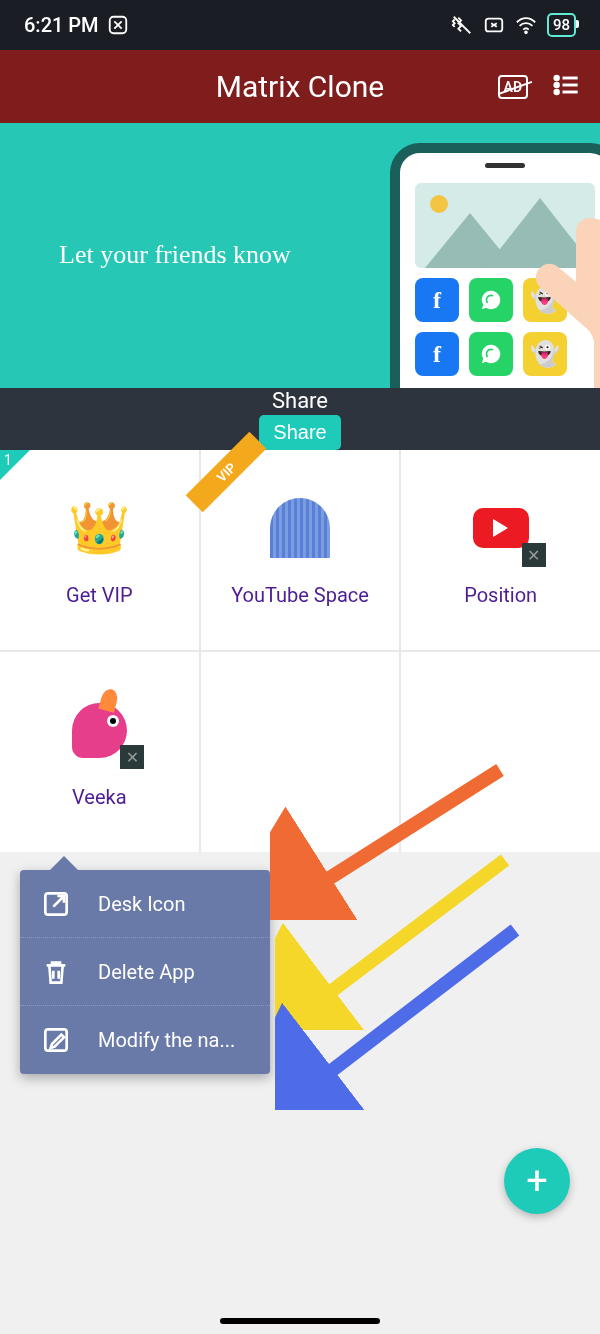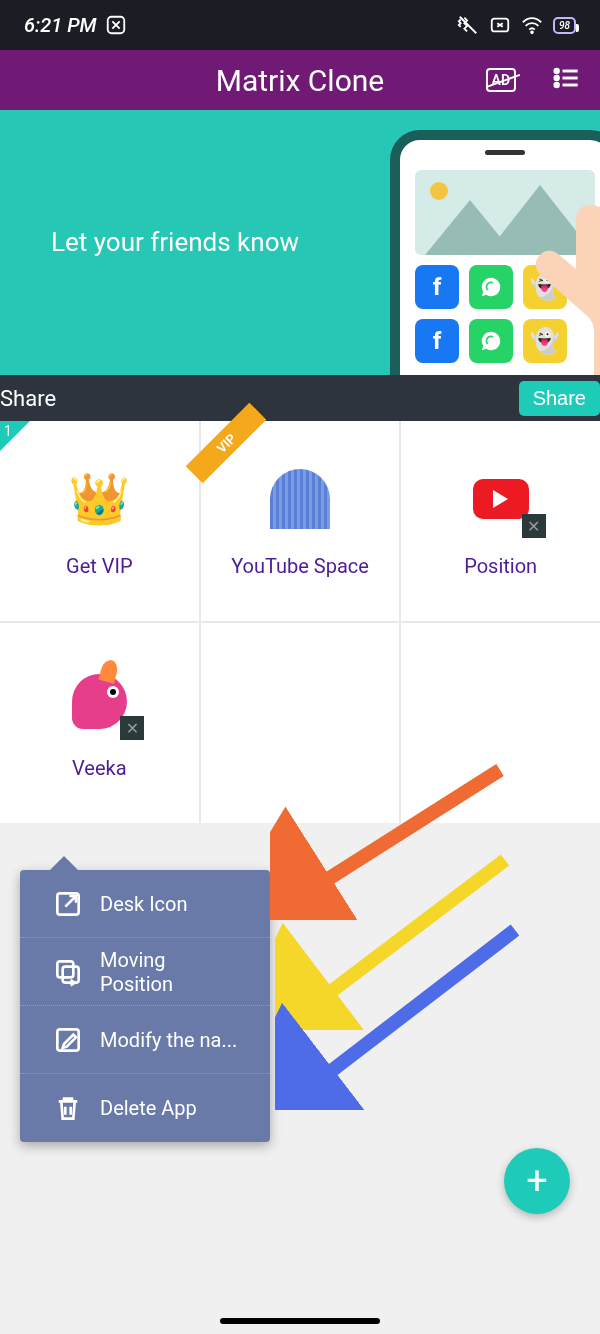--- a/index.html
+++ b/index.html
@@ -16,58 +16,57 @@
 .status-bar {
   height: 50px;
   background: #1a1d24;
   display: flex;
   justify-content: space-between;
   align-items: center;
   padding: 0 24px;
   color: #fff;
   font-size: 20px;
   font-weight: 500;
-  font-style: italic;
 }
 .status-right { display: flex; gap: 10px; align-items: center; }
 .status-icon { width: 22px; height: 22px; }
 .battery-box {
-  border: 2px solid #c4b5fd;
+  border: 2px solid #5eead4;
   border-radius: 5px;
   padding: 1px 4px;
-  font-size: 10px;
+  font-size: 15px;
   position: relative;
 }
 .battery-box::after {
   content: "";
   position: absolute;
   right: -5px;
   top: 5px;
   width: 3px;
   height: 8px;
   background: #fff;
   border-radius: 0 2px 2px 0;
 }
 
 
 .app-header {
-  height: 60px;
-  background: #701a75;
+  height: 73px;
+  background: #7f1d1d;
   display: flex;
   align-items: center;
   justify-content: center;
   position: relative;
   color: #fff;
 }
 .app-title { font-size: 30px; font-weight: 400; }
 .header-actions {
   position: absolute;
   right: 20px;
   display: flex;
-  gap: 36px;
+  gap: 24px;
   align-items: center;
 }
 .ad-badge {
   border: 2px solid #fff;
   border-radius: 4px;
   padding: 2px 4px;
   font-size: 14px;
   font-weight: 600;
   position: relative;
 }
@@ -85,20 +84,21 @@
 
 
 .banner {
   height: 265px;
   background: #27c7b5;
   position: relative;
   overflow: hidden;
   display: flex;
   align-items: center;
   padding-left: 35px;
+  font-family: Liberation Serif, serif;
 }
 .banner-text {
   color: #fff;
   font-size: 26px;
   line-height: 1.4;
   text-align: center;
   width: 280px;
 }
 .phone-mockup {
   position: absolute;
@@ -171,28 +171,29 @@
 .hand {
   position: absolute;
   right: -50px;
   bottom: -30px;
   width: 200px;
   height: 220px;
 }
 
 
 .share-bar {
-  height: 46px;
+  height: 62px;
   background: #2e343e;
   display: flex;
   align-items: center;
   justify-content: space-between;
-  padding: 0 0;
+  padding: 0 21px;
   color: #fff;
   font-size: 22px;
+  flex-direction: column;
 }
 .share-btn {
   background: #1ecbb8;
   color: #fff;
   border: none;
   padding: 6px 14px;
   border-radius: 5px;
   font-size: 20px;
 }
 
@@ -345,22 +346,22 @@
   top: -14px;
   left: 30px;
   border-style: solid;
   border-width: 0 14px 14px 14px;
   border-color: transparent transparent #6979a8 transparent;
 }
 .popup-item {
   height: 68px;
   display: flex;
   align-items: center;
-  gap: 16px;
-  padding: 0 32px;
+  gap: 26px;
+  padding: 0 20px;
   color: #fff;
   font-size: 20px;
   border-bottom: 1px dotted rgba(255,255,255,0.25);
 }
 .popup-item:last-child { border-bottom: none; }
 .popup-item svg { width: 32px; height: 32px; flex-shrink: 0; }
 
 
 .arrow {
   position: absolute;
@@ -519,38 +520,30 @@
 <div class="popup">
   <div class="popup-item">
     <svg viewBox="0 0 24 24" fill="none" stroke="#fff" stroke-width="2">
         <rect x="4" y="4" width="16" height="16" rx="2"></rect>
         <path d="M10 14l8-8M13 6h5v5"></path>
       </svg>
     <span>Desk Icon</span>
   </div>
   <div class="popup-item">
     <svg viewBox="0 0 24 24" fill="none" stroke="#fff" stroke-width="2">
-        <rect x="4" y="4" width="12" height="12" rx="2"></rect>
-        <rect x="8" y="8" width="12" height="12" rx="2"></rect>
-        <path d="M14 22l3-2-3-2"></path>
-      </svg>
-    <span>Moving Position</span>
+        <path d="M5 7h14M9 7V5h6v2M7 7l1 13h8l1-13M10 11v6M14 11v6"></path>
+      </svg>
+    <span>Delete App</span>
   </div>
   <div class="popup-item">
     <svg viewBox="0 0 24 24" fill="none" stroke="#fff" stroke-width="2">
         <rect x="4" y="4" width="16" height="16" rx="2"></rect>
         <path d="M9 15l7-7 2 2-7 7-3 1 1-3z"></path>
       </svg>
     <span>Modify the na...</span>
-  </div>
-  <div class="popup-item">
-    <svg viewBox="0 0 24 24" fill="none" stroke="#fff" stroke-width="2">
-        <path d="M5 7h14M9 7V5h6v2M7 7l1 13h8l1-13M10 11v6M14 11v6"></path>
-      </svg>
-    <span>Delete App</span>
   </div>
 </div>
 
 <svg class="arrow" style="left:270px;top:760px;width:240px;height:160px" viewBox="0 0 240 160">
   <defs>
       <marker id="ah1" markerWidth="12" markerHeight="12" refX="3" refY="6" orient="auto">
         <path d="M0 0L12 6L0 12Z" fill="#ef6b33"></path>
       </marker>
     </defs>
   <line x1="230" y1="10" x2="25" y2="140" stroke="#ef6b33" stroke-width="14" marker-end="url(#ah1)"></line>

